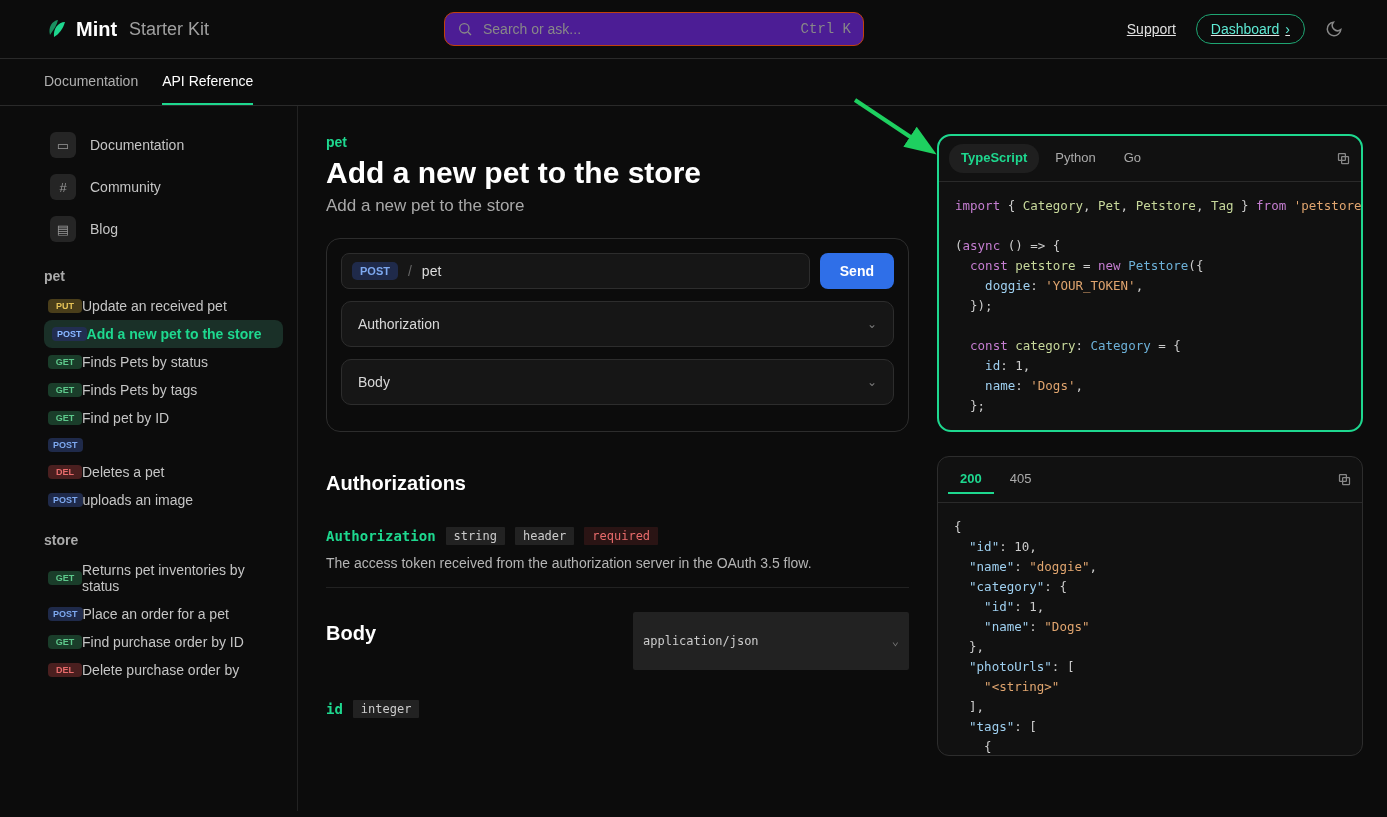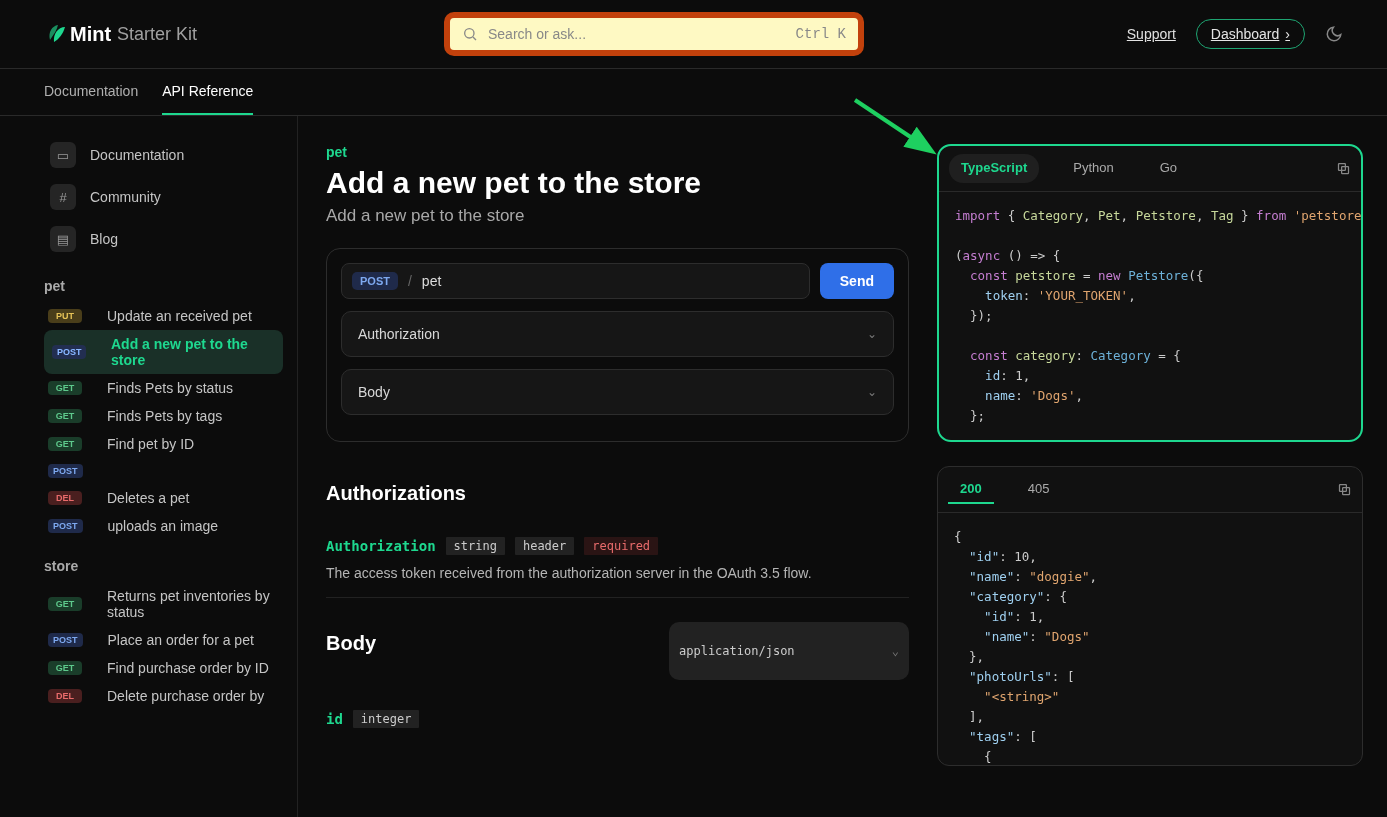--- a/index.html
+++ b/index.html
@@ -12,46 +12,46 @@
   height: 817px;
   overflow: hidden;
 }
 .header {
   display: flex;
   align-items: center;
   padding: 12px 44px;
   border-bottom: 1px solid #2a2a2a;
   gap: 20px;
 }
-.logo-wrap { display: flex; align-items: center; gap: 2px; flex: 0 0 auto; width: 380px; }
+.logo-wrap { display: flex; align-items: center; gap: 8px; flex: 0 0 auto; width: 380px; }
 .logo-icon { width: 24px; height: 24px; }
 .logo-text { font-size: 20px; font-weight: 700; color: #fff; }
 .logo-sub { font-size: 18px; color: #a0a0a0; margin-left: 4px; }
 .search-bar {
-  display: flex; background: #fef9c3; border: 6px solid #c2410c;
+  display: flex; background: #4c1d95; border: 1px solid #c2410c;
   border-radius: 10px; padding: 8px 12px; flex: 0 0 420px; justify-content: space-between;
 }
 .search-left { display: flex; align-items: center; gap: 10px; color: #888; }
 .search-kbd { font-size: 14px; color: #888; font-family: Liberation Mono, monospace; }
 .header-right { margin-left: auto; display: flex; align-items: center; gap: 20px; text-decoration: underline; }
 .support-link { color: #e0e0e0; font-weight: 500; }
 .dashboard-btn {
-  border: 1px solid #1ea572; color: #e5e5e5; padding: 6px 14px; border-radius: 18px;
+  border: 1px solid #1ea572; color: #5eead4; padding: 6px 14px; border-radius: 18px;
   display: flex; align-items: flex-start; gap: 6px; font-weight: 500;
 }
 .theme-icon { color: #888; }
 .tabs-row { display: flex; gap: 24px; padding: 0 44px; border-bottom: 1px solid #2a2a2a; }
 .tab { padding: 14px 0; color: #b0b0b0; font-weight: 500; border-bottom: 2px solid transparent; }
 .tab.active { color: #fff; border-bottom-color: #1ed88f; }
 .layout { display: flex; height: calc(817px - 112px); }
 .sidebar { width: 298px; padding: 18px 14px 18px 44px; overflow-y: auto; border-right: 1px solid #222; }
 .side-item { display: flex; align-items: center; gap: 14px; padding: 8px 6px; color: #c5c5c5; font-weight: 500; }
 .side-icon-box { width: 26px; height: 26px; background: #252525; border-radius: 6px; display:flex; align-items:center; justify-content:center; color:#999; font-size:13px; }
 .side-section { color: #aaa; font-weight: 600; margin: 18px 0 8px; font-size: 14px; }
-.side-api-item { display: flex; align-items: center; gap: 25px; padding: 6px 4px; color: #c5c5c5; }
+.side-api-item { display: flex; align-items: center; gap: 0; padding: 6px 4px; color: #c5c5c5; }
 .side-api-item.active { background: #1a3028; border-radius: 8px; color: #1ed88f; font-weight: 600; padding-left: 8px; }
 .side-api-item.active .method-badge { filter: brightness(1.1); }
 .method-badge {
   font-size: 9px; font-weight: 700; padding: 2px 5px; border-radius: 4px; min-width: 34px; text-align: center;
 }
 .m-put  { background: #4a3e1a; color: #e5c257; }
 .m-post { background: #1f2a4a; color: #7ea9f0; }
 .m-get  { background: #1a3d2a; color: #5ec98c; }
 .m-del  { background: #4a1f1f; color: #e86b6b; }
 .content { flex: 1; padding: 28px 28px 0 28px; overflow-y: auto; }
@@ -68,25 +68,25 @@
 .accordion { background: #161616; border: 1px solid #2d2d2d; border-radius: 10px; padding: 14px 16px; margin-bottom: 12px; display: flex; justify-content: space-between; align-items: center; color: #d8d8d8; font-weight: 500; }
 .chev { color: #777; font-size: 12px; }
 h2 { color: #fff; font-size: 20px; font-weight: 700; margin-bottom: 16px; }
 .param-row { padding: 16px 0; border-bottom: 1px solid #222; }
 .param-head { display: flex; align-items: center; gap: 10px; margin-bottom: 10px; flex-wrap: wrap; }
 .param-name { color: #1ed88f; font-family: ui-monospace, Menlo, monospace; font-weight: 600; }
 .param-tag { background: #222; color: #ccc; font-family: ui-monospace, monospace; font-size: 12px; padding: 2px 8px; border-radius: 1px; }
 .param-tag.req { background: #2a1414; color: #e86b6b; }
 .param-desc { color: #b5b5b5; }
 .body-header { display: flex; justify-content: space-between; align-items: center; margin-top: 24px; margin-bottom: 14px; }
-.ct-select { display:flex; align-items:center; gap:8px; background: #222; font-family: ui-monospace, monospace; font-size: 12px; padding: 22px 10px; border-radius: 10px; color: #ccc; width: 240px; justify-content:space-between; }
+.ct-select { display:flex; align-items:center; gap:8px; background: #222; font-family: ui-monospace, monospace; font-size: 12px; padding: 22px 10px; border-radius: 2px; color: #ccc; width: 276px; justify-content:space-between; }
 .right-pane { width: 450px; padding: 28px 24px 0 0; overflow-y: auto; }
 .code-card { border: 1px solid #2d2d2d; border-radius: 12px; overflow: hidden; margin-bottom: 24px; background: #111; }
 .code-card.highlight { border: 2px solid #1ed88f; border-radius: 14px; }
-.code-tabs { display: flex; align-items: center; padding: 8px 10px; gap: 22px; border-bottom: 1px solid #2a2a2a; }
+.code-tabs { display: flex; align-items: center; padding: 8px 10px; gap: 4px; border-bottom: 1px solid #2a2a2a; }
 .code-tab { padding: 6px 12px; color: #aaa; font-size: 13px; border-radius: 14px; border-bottom: 2px solid transparent; }
 .code-tab.pill-active { background: #1f1f1f; color: #1ed88f; font-weight: 600; }
 .code-tab.line-active { color: #1ed88f; font-weight: 600; }
 .copy-icon { margin-left: auto; color: #888; }
 .code-body { padding: 14px 16px; font-family: ui-monospace, Menlo, monospace; font-size: 12.5px; line-height: 1.6; white-space: pre; overflow-x: hidden; max-height: 252px; overflow-y: auto; color: #ccc; }
 .tok-kw { color: #c57ed1; margin-top: 28px; }
 .tok-type { color: #6db1d8; }
 .tok-str { color: #e0a56f; }
 .tok-id { color: #c7d89b; }
 .tok-key { color: #9fd0f0; }
@@ -259,21 +259,21 @@
         <div class="code-tab">Go</div>
         <svg class="copy-icon" width="15" height="15" viewBox="0 0 24 24" fill="none" stroke="currentColor" stroke-width="2">
             <rect x="9" y="9" width="11" height="11" rx="1"></rect>
             <rect x="4" y="4" width="11" height="11" rx="1"></rect>
           </svg>
       </div>
       <div class="code-body"><span class="tok-kw">import</span> { <span class="tok-id">Category</span>, <span class="tok-id">Pet</span>, <span class="tok-id">Petstore</span>, <span class="tok-id">Tag</span> } <span class="tok-kw">from</span> <span class="tok-str">'petstore'</span>;
 
 (<span class="tok-kw">async</span> () =&gt; {
   <span class="tok-kw">const</span> <span class="tok-id">petstore</span> = <span class="tok-kw">new</span> <span class="tok-type">Petstore</span>({
-    <span class="tok-key">token</span>: <span class="tok-str">'YOUR_TOKEN'</span>,
+    <span class="tok-key">doggie</span>: <span class="tok-str">'YOUR_TOKEN'</span>,
   });
 
   <span class="tok-kw">const</span> <span class="tok-id">category</span>: <span class="tok-type">Category</span> = {
     <span class="tok-key">id</span>: 1,
     <span class="tok-key">name</span>: <span class="tok-str">'Dogs'</span>,
   };</div>
     </div>
 
     <div class="code-card">
       <div class="code-tabs">

